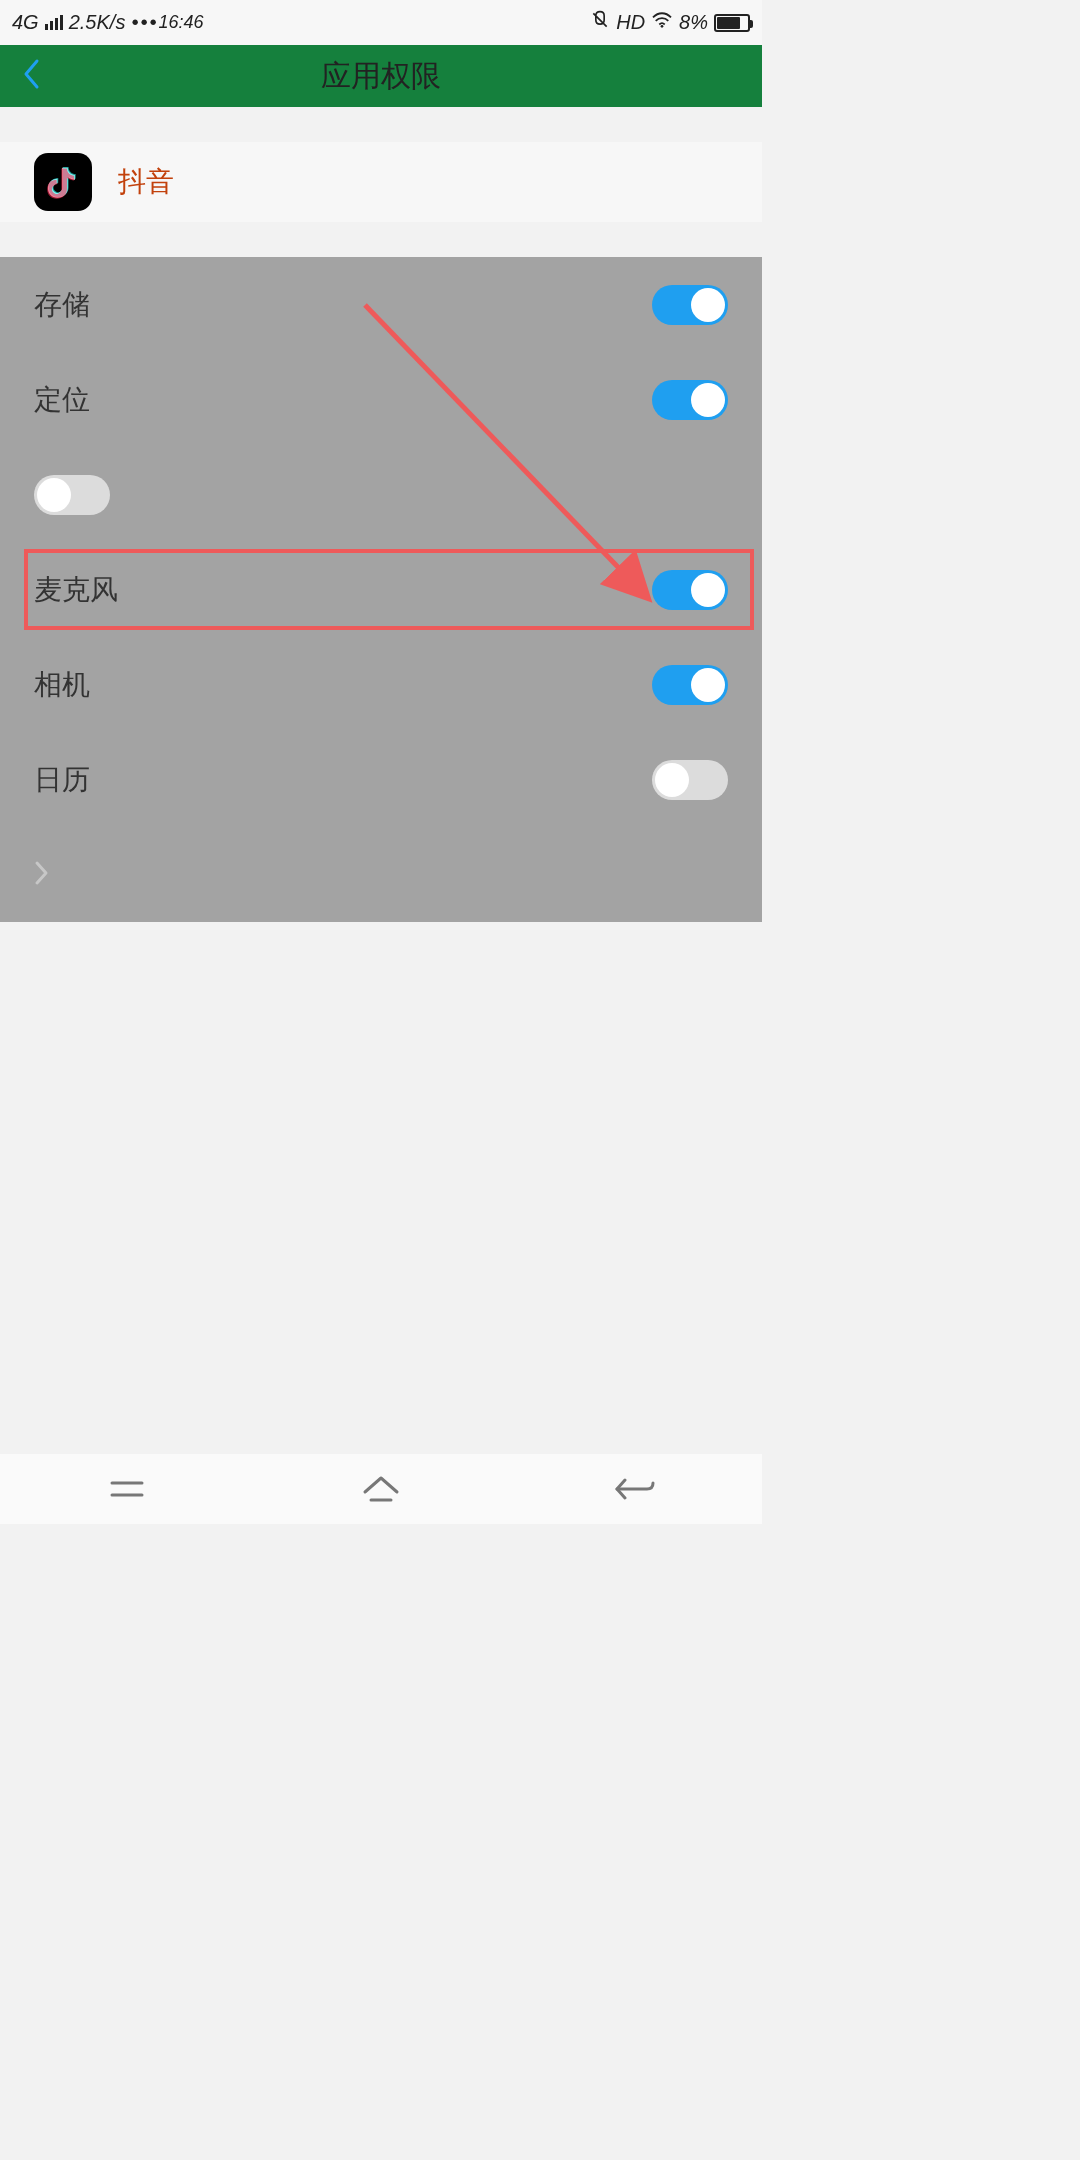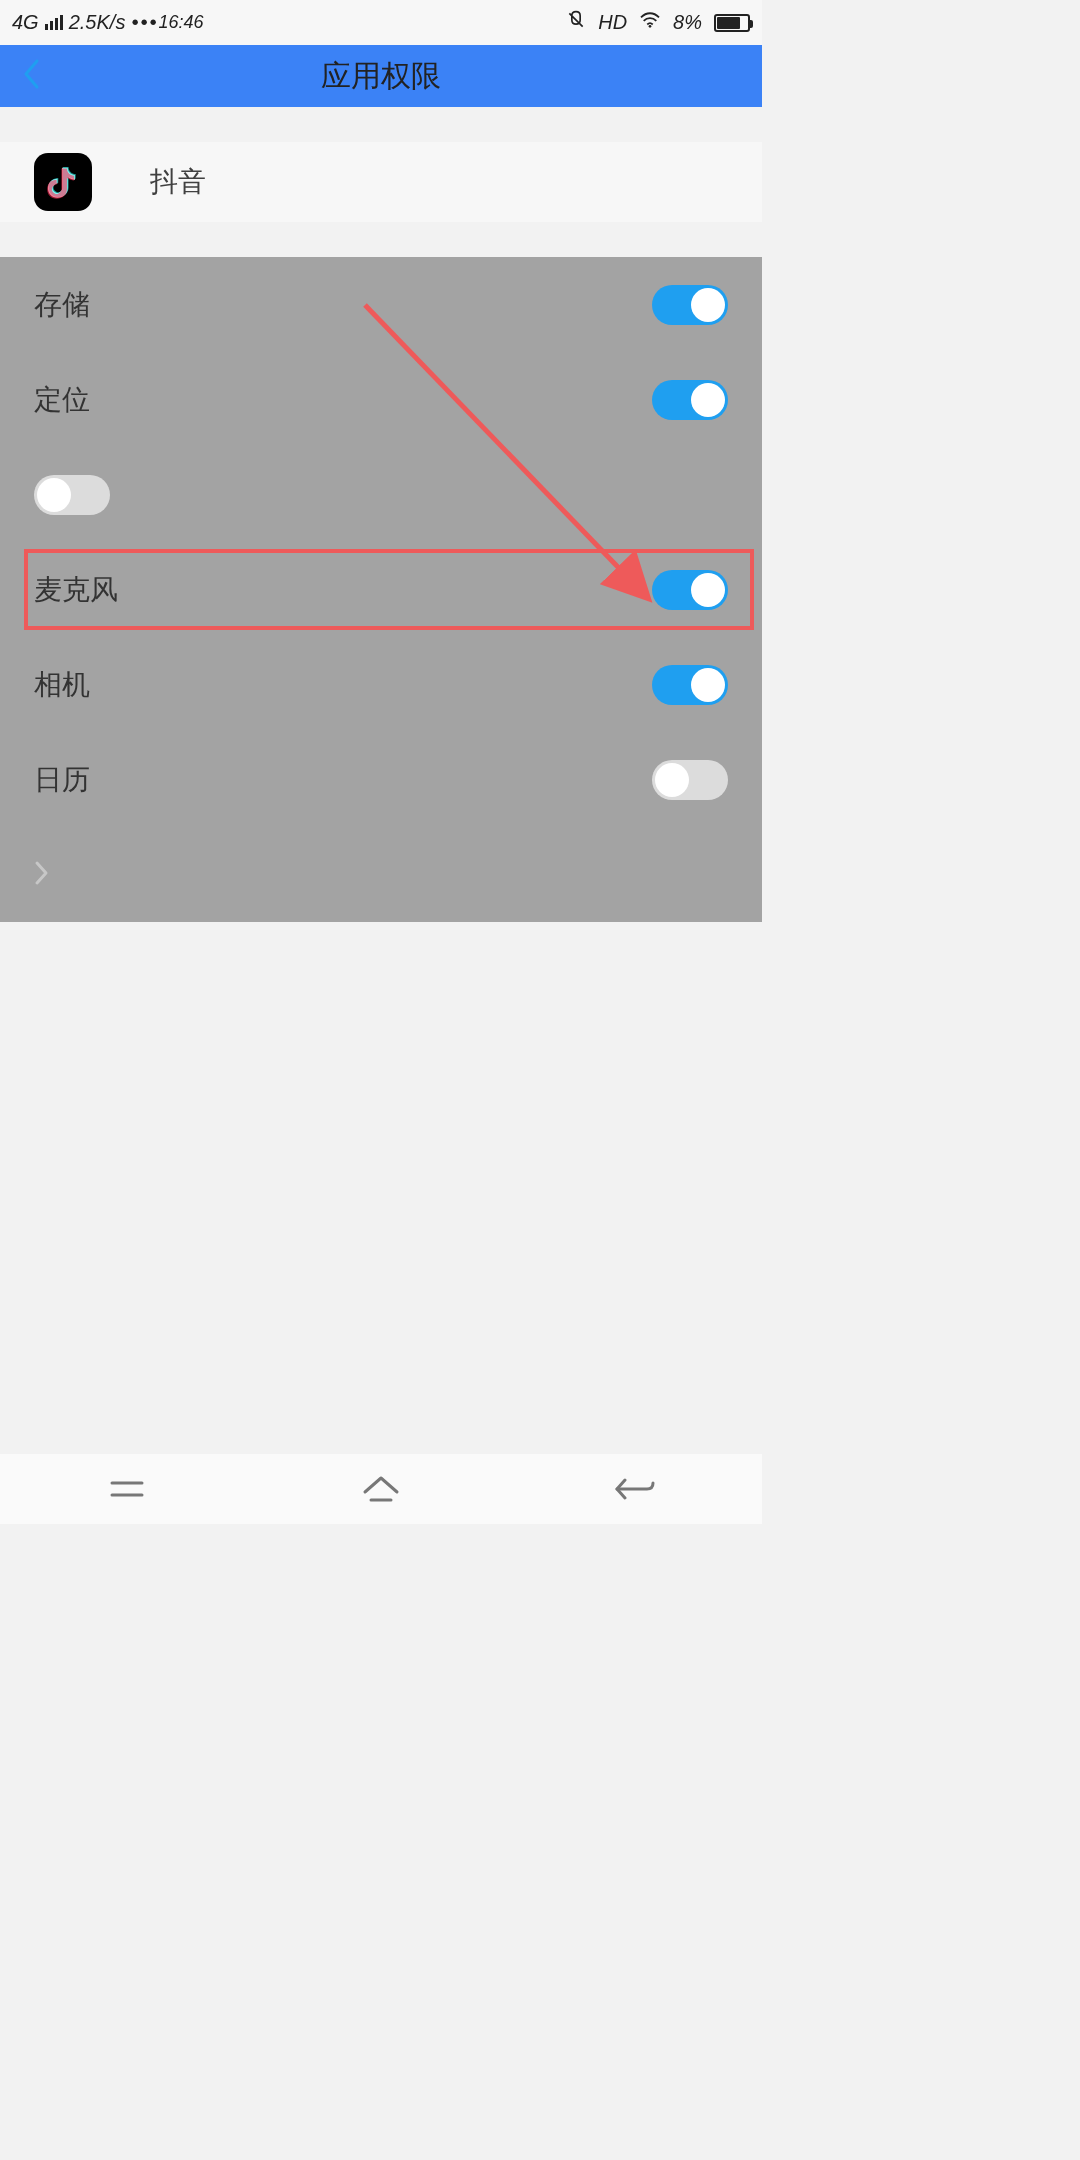--- a/index.html
+++ b/index.html
@@ -19,42 +19,42 @@
       display: flex;
       align-items: center;
       padding: 0 12px;
       font-size: 20px;
       color: #222;
       font-weight: 500;
       font-style: italic;
     }
     .status-left { display: flex; align-items: center; gap: 6px; }
     .status-center { flex: 1; font-size: 18px; font-weight: 500; }
-    .status-right { display: flex; align-items: center; gap: 12px; font-size: 20px; }
+    .status-right { display: flex; align-items: center; gap: 6px; font-size: 20px; }
     .signal-bars { display: inline-flex; align-items: flex-end; gap: 2px; }
     .signal-bars span { width: 3px; background: #222; display: inline-block; }
     .signal-bars span:nth-child(1){height:6px}
     .signal-bars span:nth-child(2){height:9px}
     .signal-bars span:nth-child(3){height:12px}
     .signal-bars span:nth-child(4){height:15px}
     .dots { letter-spacing: 2px; }
     .battery-icon {
       width: 36px; height: 18px; border: 2px solid #222; border-radius: 3px;
       position: relative; display: inline-block;
     }
     .battery-icon::after {
       content:""; position:absolute; right:-5px; top:4px; width:3px; height:8px;
       background:#222; border-radius:0 2px 2px 0;
     }
     .battery-fill { position:absolute; left:1px; top:1px; bottom:1px; width:72%; background:#222; border-radius:1px; }
 
     
     .header {
       height: 62px;
-      background: #3b82f6;
+      background: #15803d;
       display: flex;
       align-items: center;
       justify-content: center;
       position: relative;
       text-align: right;
     }
     .back-btn {
       position: absolute;
       left: 22px;
       top: 50%;
@@ -73,21 +73,21 @@
       height: 80px;
       display: flex;
       align-items: center;
       padding: 0 34px;
       gap: 26px;
     }
     .app-icon {
       width: 58px; height: 58px; border-radius: 14px; background:#000;
       display:flex; align-items:center; justify-content:center;
     }
-    .app-name { font-size: 28px; color:#404040;margin-left:32px; }
+    .app-name { font-size: 28px; color:#c2410c; }
 
     
     .perm-list {
       margin-top: 35px;
       background: #a3a3a3;
     }
     .perm-row {
       height: 95px;
       display: flex;
       align-items: center;

